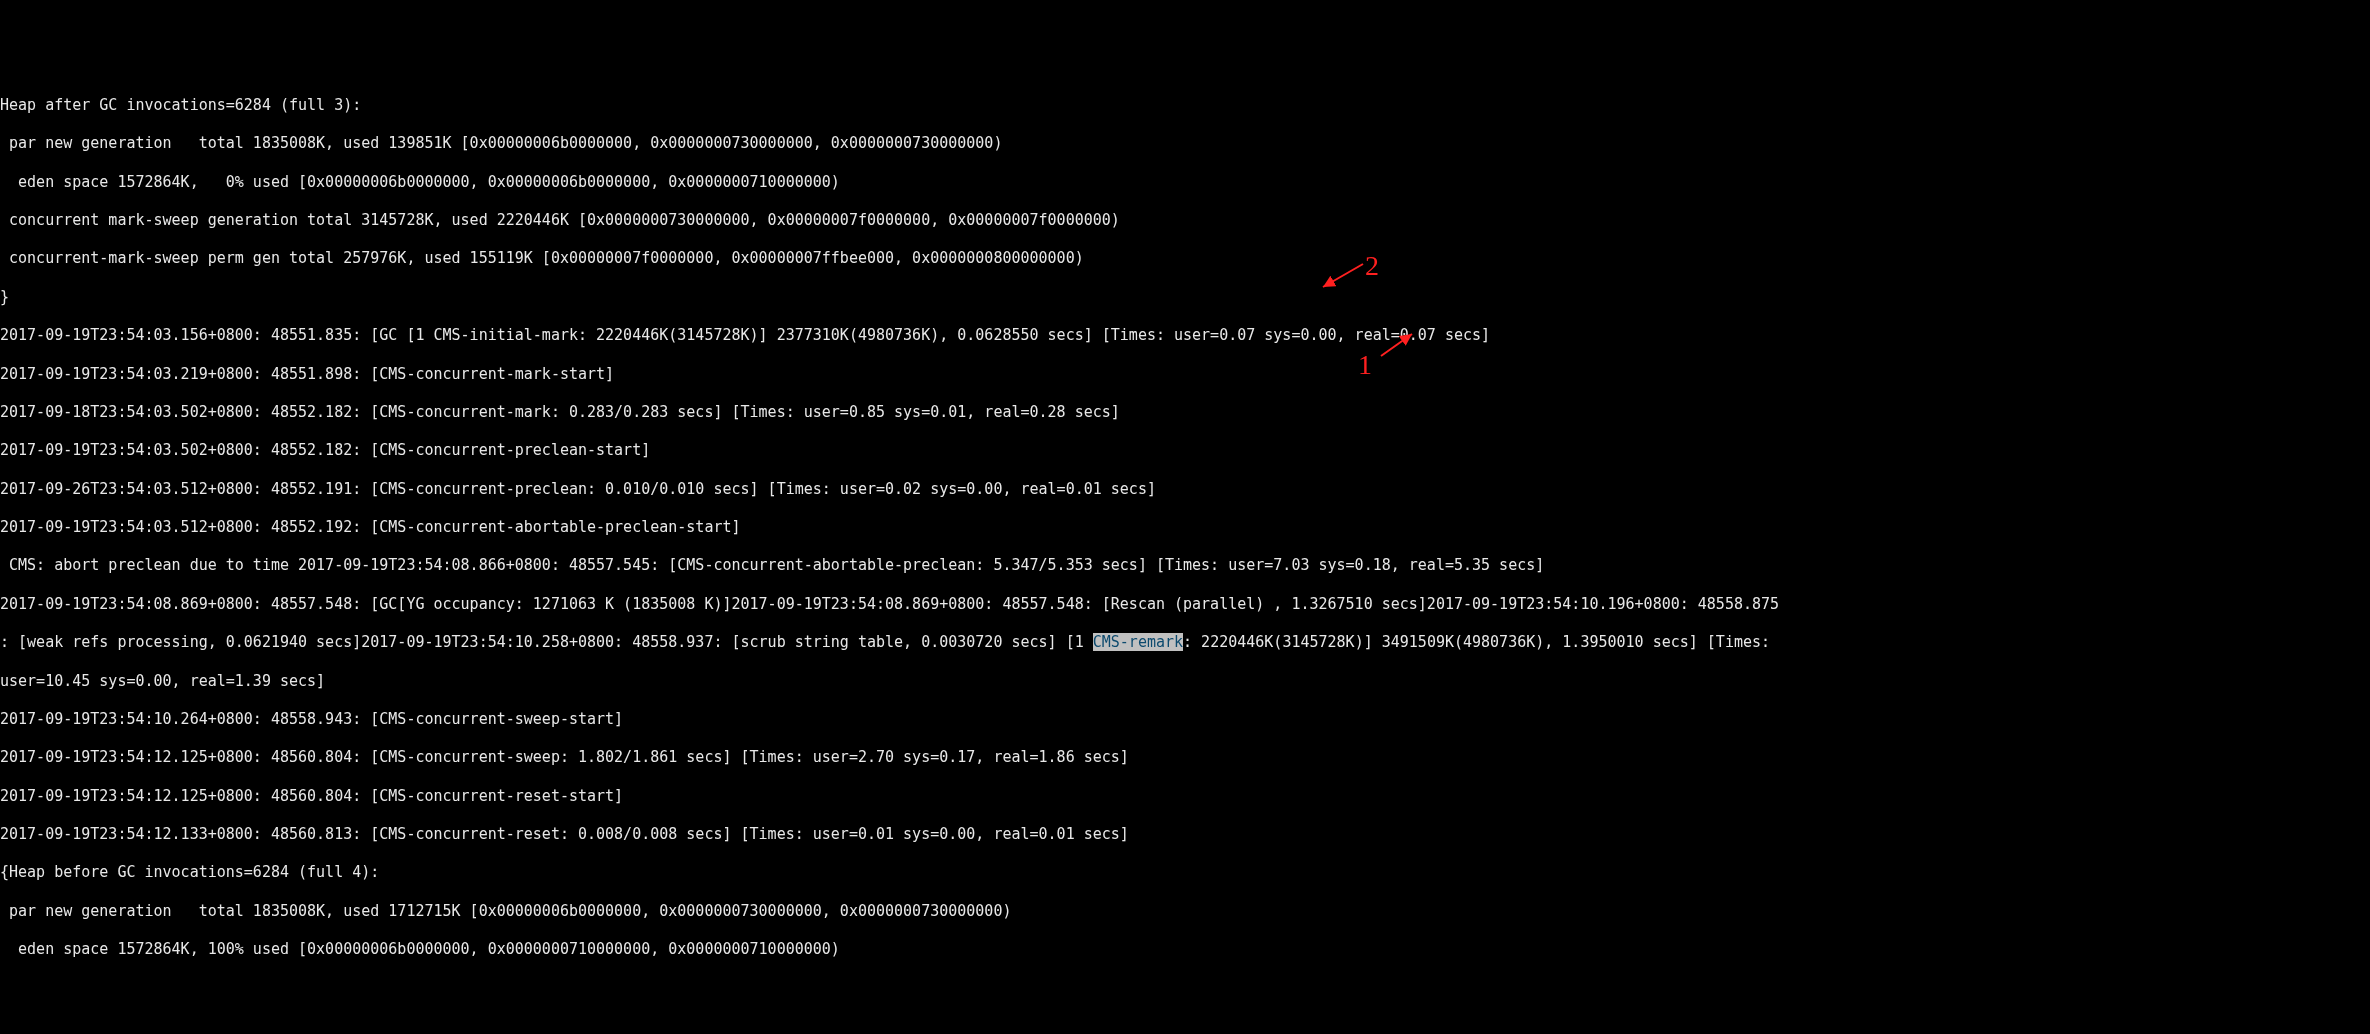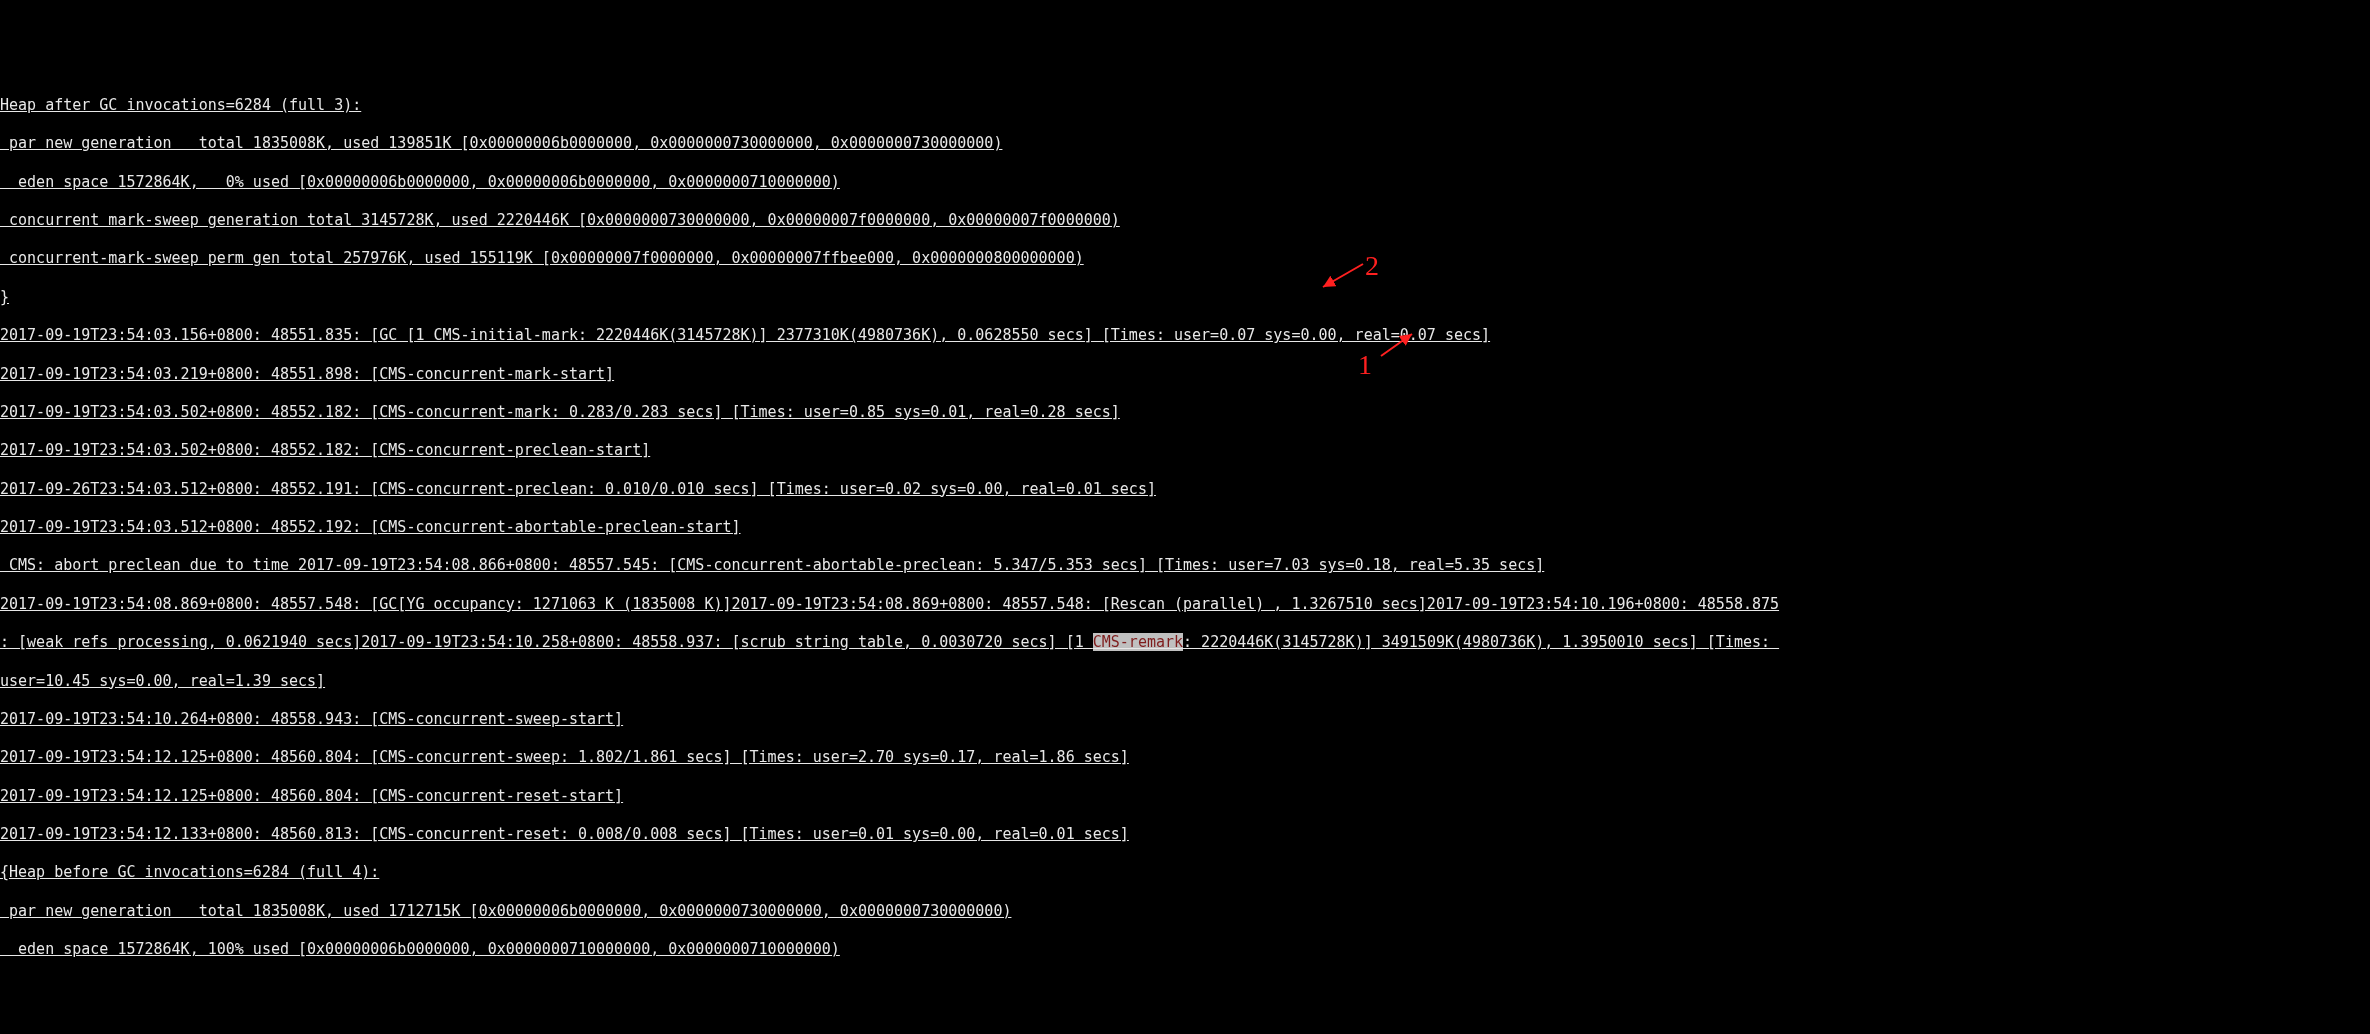--- a/index.html
+++ b/index.html
@@ -17,25 +17,24 @@
       overflow: hidden;
       width: 2370px;
       height: 1034px;
       position: relative;
     }
     .terminal {
       padding: 0;
     }
     .line {
       display: block;
-      text-decoration: underline;
     }
     .hl {
       background: #c0c0c0;
-      color: #7f1d1d;
+      color: #0c4a6e;
     }
     .annotation {
       position: absolute;
       color: #ff2020;
       font-family: "Times New Roman", serif;
       font-size: 28px;
       pointer-events: none;
     }
     .arrow {
       position: absolute;
@@ -49,21 +48,21 @@
 
 <div class="terminal">
 <span class="line">Heap after GC invocations=6284 (full 3):</span>
 <span class="line"> par new generation   total 1835008K, used 139851K [0x00000006b0000000, 0x0000000730000000, 0x0000000730000000)</span>
 <span class="line">  eden space 1572864K,   0% used [0x00000006b0000000, 0x00000006b0000000, 0x0000000710000000)</span>
 <span class="line"> concurrent mark-sweep generation total 3145728K, used 2220446K [0x0000000730000000, 0x00000007f0000000, 0x00000007f0000000)</span>
 <span class="line"> concurrent-mark-sweep perm gen total 257976K, used 155119K [0x00000007f0000000, 0x00000007ffbee000, 0x0000000800000000)</span>
 <span class="line">}</span>
 <span class="line">2017-09-19T23:54:03.156+0800: 48551.835: [GC [1 CMS-initial-mark: 2220446K(3145728K)] 2377310K(4980736K), 0.0628550 secs] [Times: user=0.07 sys=0.00, real=0.07 secs]</span>
 <span class="line">2017-09-19T23:54:03.219+0800: 48551.898: [CMS-concurrent-mark-start]</span>
-<span class="line">2017-09-19T23:54:03.502+0800: 48552.182: [CMS-concurrent-mark: 0.283/0.283 secs] [Times: user=0.85 sys=0.01, real=0.28 secs]</span>
+<span class="line">2017-09-18T23:54:03.502+0800: 48552.182: [CMS-concurrent-mark: 0.283/0.283 secs] [Times: user=0.85 sys=0.01, real=0.28 secs]</span>
 <span class="line">2017-09-19T23:54:03.502+0800: 48552.182: [CMS-concurrent-preclean-start]</span>
 <span class="line">2017-09-26T23:54:03.512+0800: 48552.191: [CMS-concurrent-preclean: 0.010/0.010 secs] [Times: user=0.02 sys=0.00, real=0.01 secs]</span>
 <span class="line">2017-09-19T23:54:03.512+0800: 48552.192: [CMS-concurrent-abortable-preclean-start]</span>
 <span class="line"> CMS: abort preclean due to time 2017-09-19T23:54:08.866+0800: 48557.545: [CMS-concurrent-abortable-preclean: 5.347/5.353 secs] [Times: user=7.03 sys=0.18, real=5.35 secs]</span>
 <span class="line">2017-09-19T23:54:08.869+0800: 48557.548: [GC[YG occupancy: 1271063 K (1835008 K)]2017-09-19T23:54:08.869+0800: 48557.548: [Rescan (parallel) , 1.3267510 secs]2017-09-19T23:54:10.196+0800: 48558.875</span>
 <span class="line"><span>: [weak refs processing, 0.0621940 secs]2017-09-19T23:54:10.258+0800: 48558.937: [scrub string table, 0.0030720 secs] [1 </span><span class="hl">CMS-remark</span><span>: 2220446K(3145728K)] 3491509K(4980736K), 1.3950010 secs] [Times: </span></span>
 <span class="line">user=10.45 sys=0.00, real=1.39 secs]</span>
 <span class="line">2017-09-19T23:54:10.264+0800: 48558.943: [CMS-concurrent-sweep-start]</span>
 <span class="line">2017-09-19T23:54:12.125+0800: 48560.804: [CMS-concurrent-sweep: 1.802/1.861 secs] [Times: user=2.70 sys=0.17, real=1.86 secs]</span>
 <span class="line">2017-09-19T23:54:12.125+0800: 48560.804: [CMS-concurrent-reset-start]</span>

